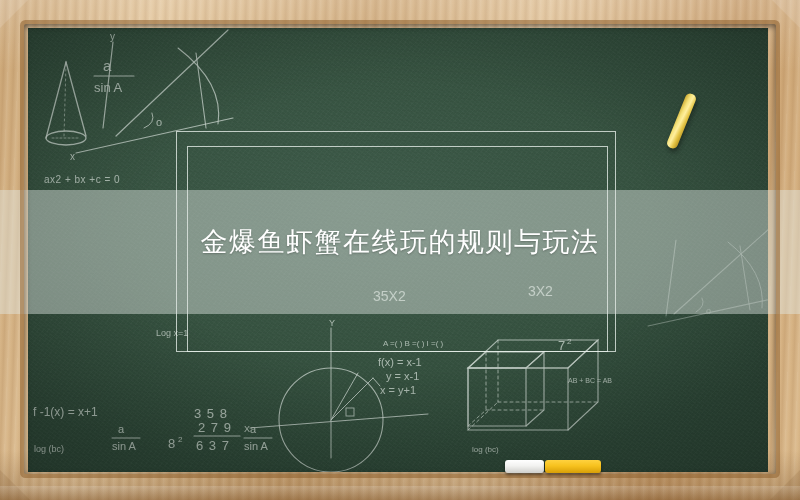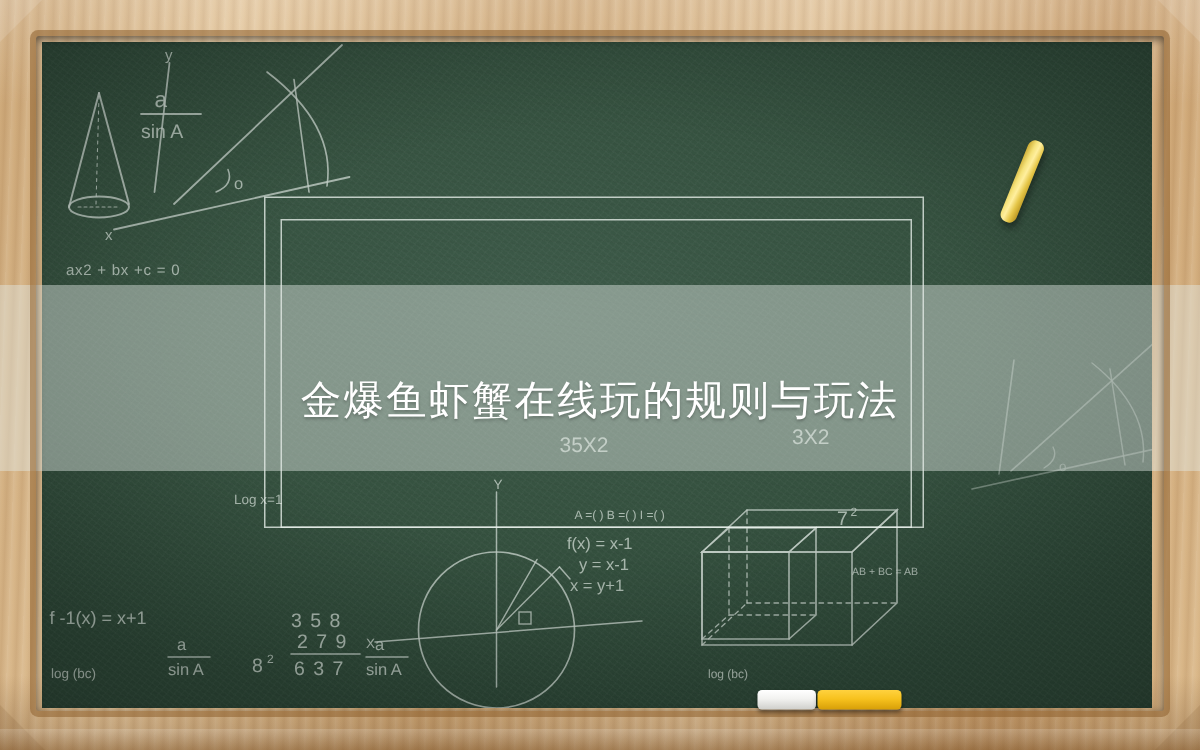--- a/index.html
+++ b/index.html
@@ -127,21 +127,21 @@
     width: 800px;
     height: 124px;
     background: rgba(226,233,229,0.45);
     pointer-events: none;
   }
 
   
   .title-text {
     position: absolute;
     left: 0;
-    top: 205px;
+    top: 180px;
     width: 800px;
     height: 124px;
     display: flex;
     align-items: center;
     justify-content: center;
     color: #ffffff;
     font-size: 27px;
     letter-spacing: 1.5px;
     font-weight: 500;
     text-shadow: 0 1px 2px rgba(0,0,0,0.25);

